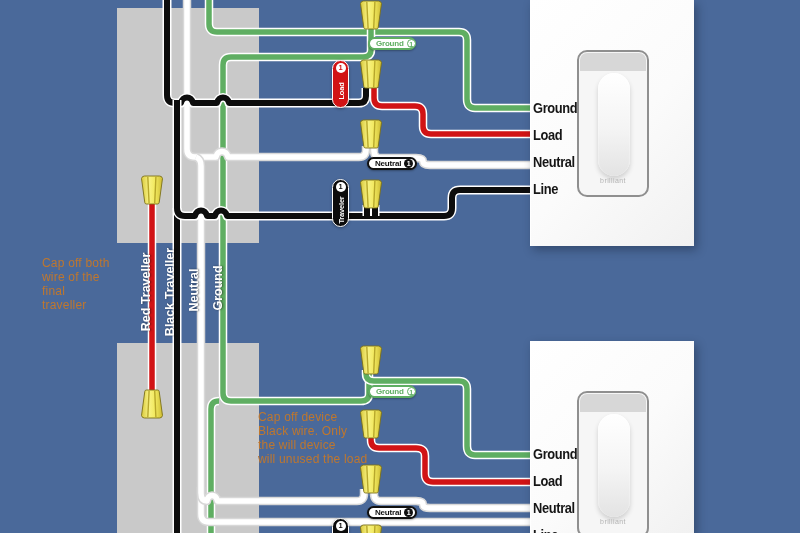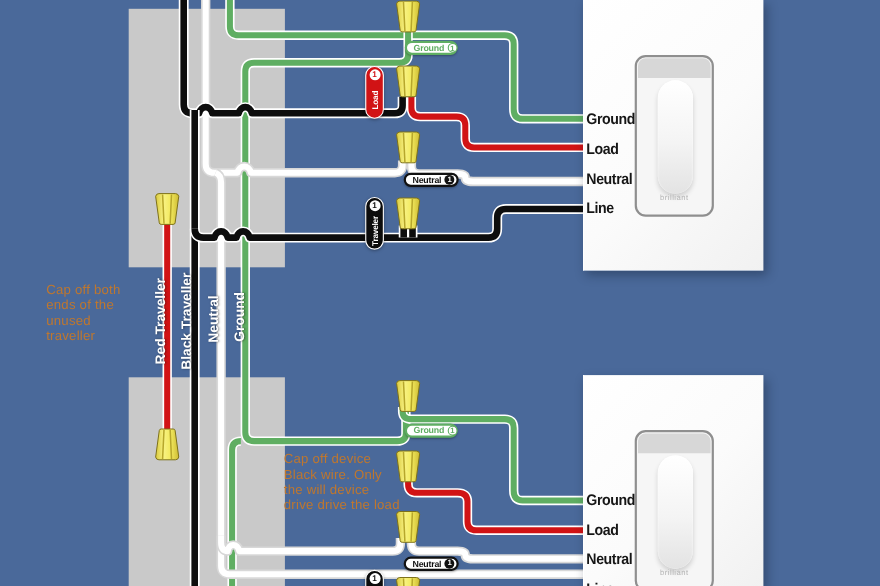--- a/index.html
+++ b/index.html
@@ -253,24 +253,24 @@
 
   </div>
 
   <div class="riser" style="left:98px;  top:284px;">Red Traveller</div>
   <div class="riser" style="left:122px; top:284px;">Black Traveller</div>
   <div class="riser" style="left:146px; top:282px;">Neutral</div>
   <div class="riser" style="left:170px; top:280px;">Ground</div>
 
   <div class="note" style="left:42px; top:256px; width:110px;">
     <div>Cap off both</div>
-    <div>ends of the</div>
-    <div>unused</div>
+    <div>wire of the</div>
+    <div>final</div>
     <div>traveller</div>
   </div>
   <div class="note" style="left:258px; top:410px; width:116px;">
     <div>Cap off device</div>
     <div>Black wire. Only</div>
     <div>the will device</div>
-    <div>drive drive the load</div>
+    <div>will unused the load</div>
   </div>
 
 </div>
 
 </body></html>

